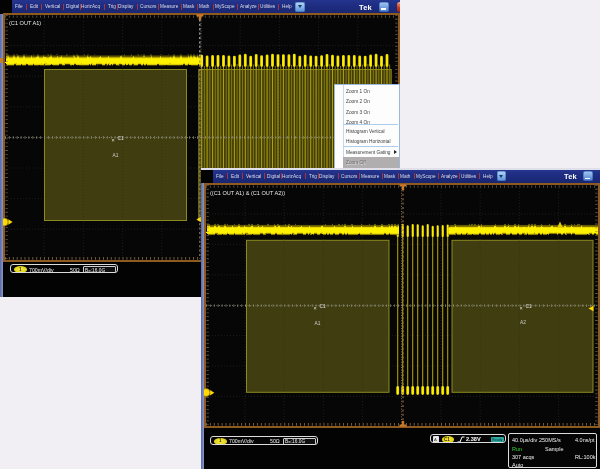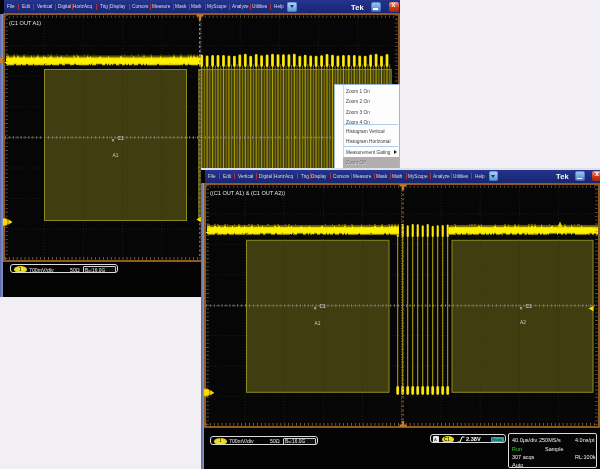--- a/index.html
+++ b/index.html
@@ -1,19 +1,19 @@
 <!DOCTYPE html>
 <html><head><meta charset="utf-8"><style>
 *{margin:0;padding:0;box-sizing:border-box}
 html,body{width:600px;height:469px;position:relative;overflow:hidden;background:#f1eff3;
  font-family:"Liberation Sans", sans-serif;}
 svg{font-family:"Liberation Sans", sans-serif;}
 .abs{position:absolute}
 .win{position:absolute;background:#030303}
-.mbar{position:absolute;left:4px;top:0;right:0;height:13.5px;
+.mbar{position:absolute;left:12px;top:0;right:0;height:13.5px;
  background:linear-gradient(#25348e,#1c2b7c 55%,#182670);overflow:hidden}
 .msep{position:absolute;width:1px;height:6px;background:#a83434}
 .tek{position:absolute;color:#fff;font-size:7.5px;font-weight:bold;letter-spacing:0.2px}
 .btnmin{position:absolute;width:10px;height:10px;border-radius:2.5px;
  background:linear-gradient(#a8ccf4,#4878cc);box-shadow:inset 0 0 0 0.5px #2858a8}
 .btnmin:after{content:"";position:absolute;left:2px;bottom:2px;width:5px;height:1.6px;background:#fff}
 .btncls{position:absolute;width:10px;height:10px;border-radius:2.5px;
  background:linear-gradient(#f4a088,#cc3818 55%,#a82808)}
 .btncls:after{content:"x";position:absolute;left:0;top:-1px;width:10px;text-align:center;
  color:#fff;font-size:7px;font-weight:bold}

